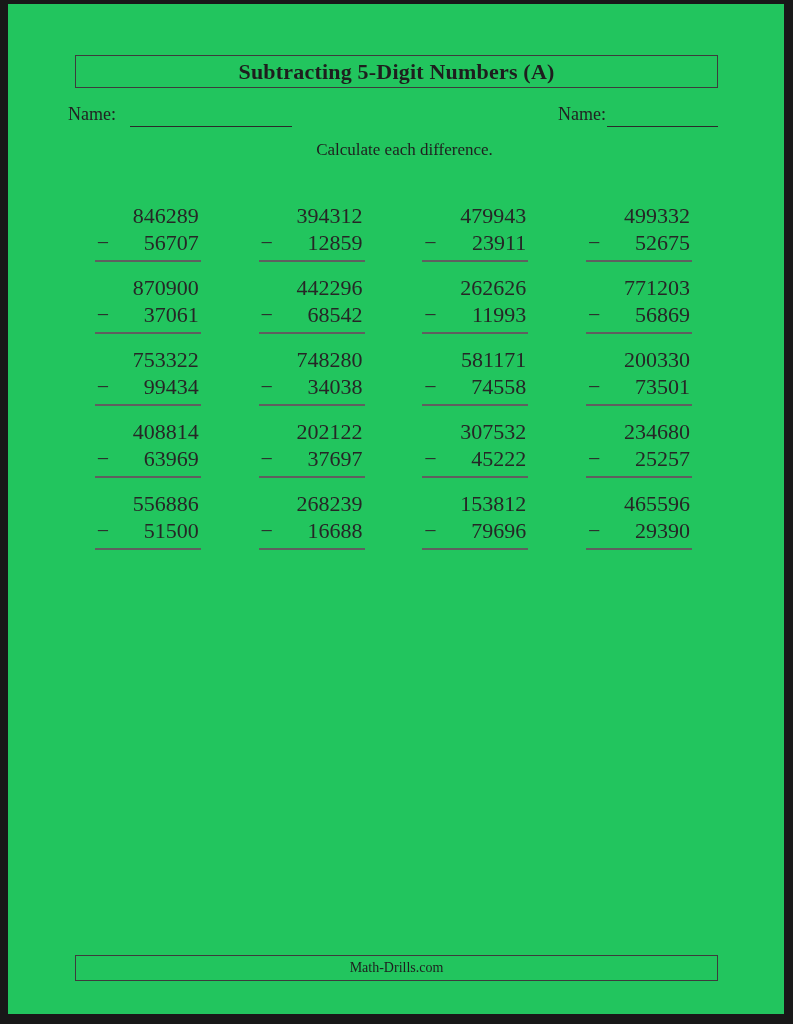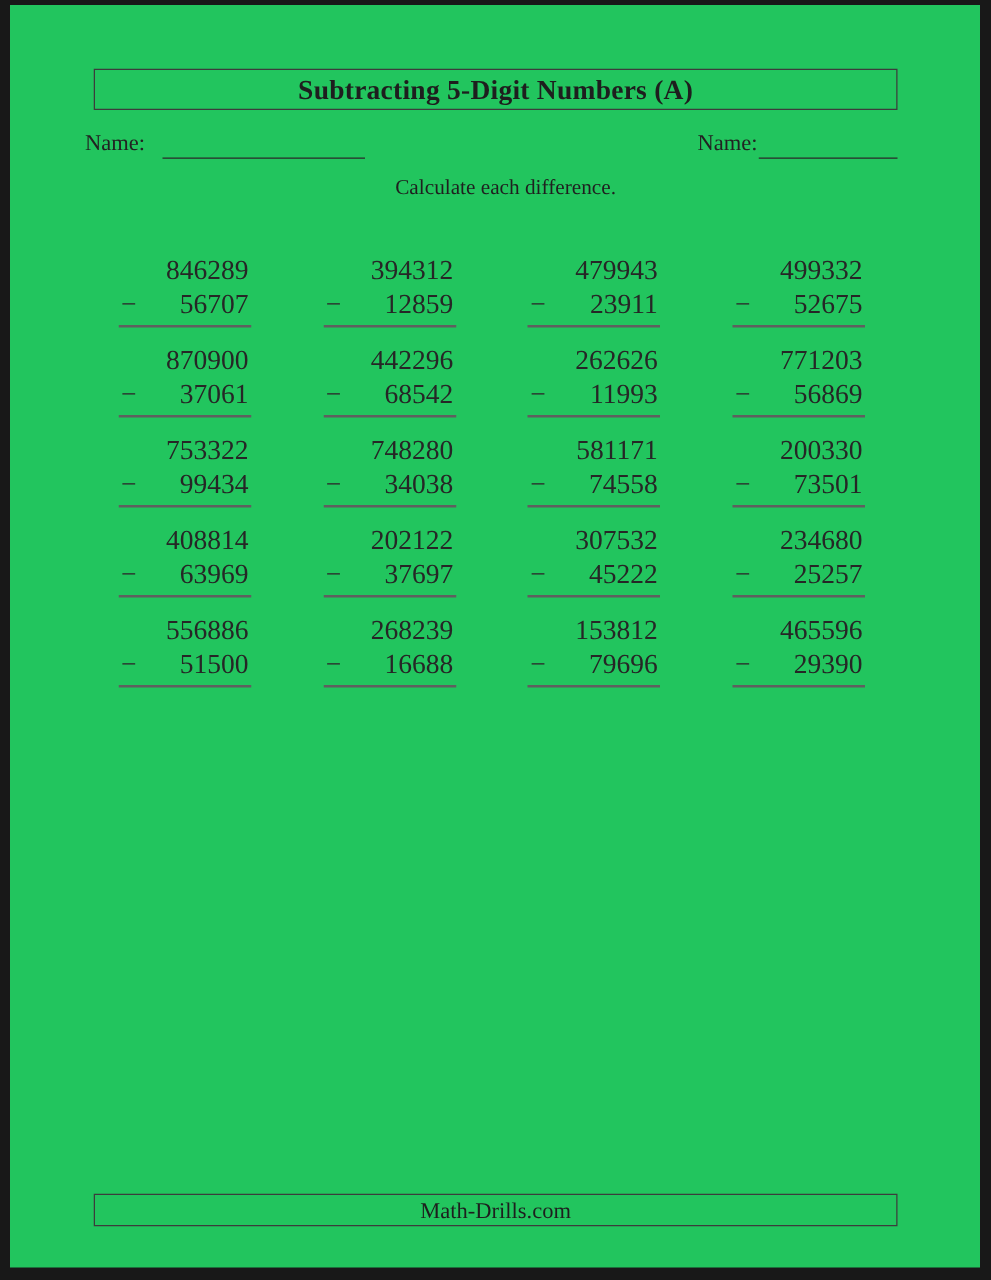--- a/index.html
+++ b/index.html
@@ -67,21 +67,21 @@
     border-bottom: 2px solid #5f5f5f;
     padding: 0 2px 4px 2px;
   }
   .minus { color: #2c2c2c; }
   .footer-box {
     position: absolute; left: 67px; top: 951px;
     width: 641px; height: 24px;
     border: 1px solid #3c3c3c;
     display: flex; align-items: center; justify-content: center;
   }
-  .footer-text { font-size: 18px; color: #1e1e1e; }
+  .footer-text { font-size: 14px; color: #1e1e1e; }
 </style>
 </head>
 <body>
 
 <div class="page">
 
   <div class="title-box">
     <span class="title-text">Subtracting 5-Digit Numbers (A)</span>
   </div>
 

